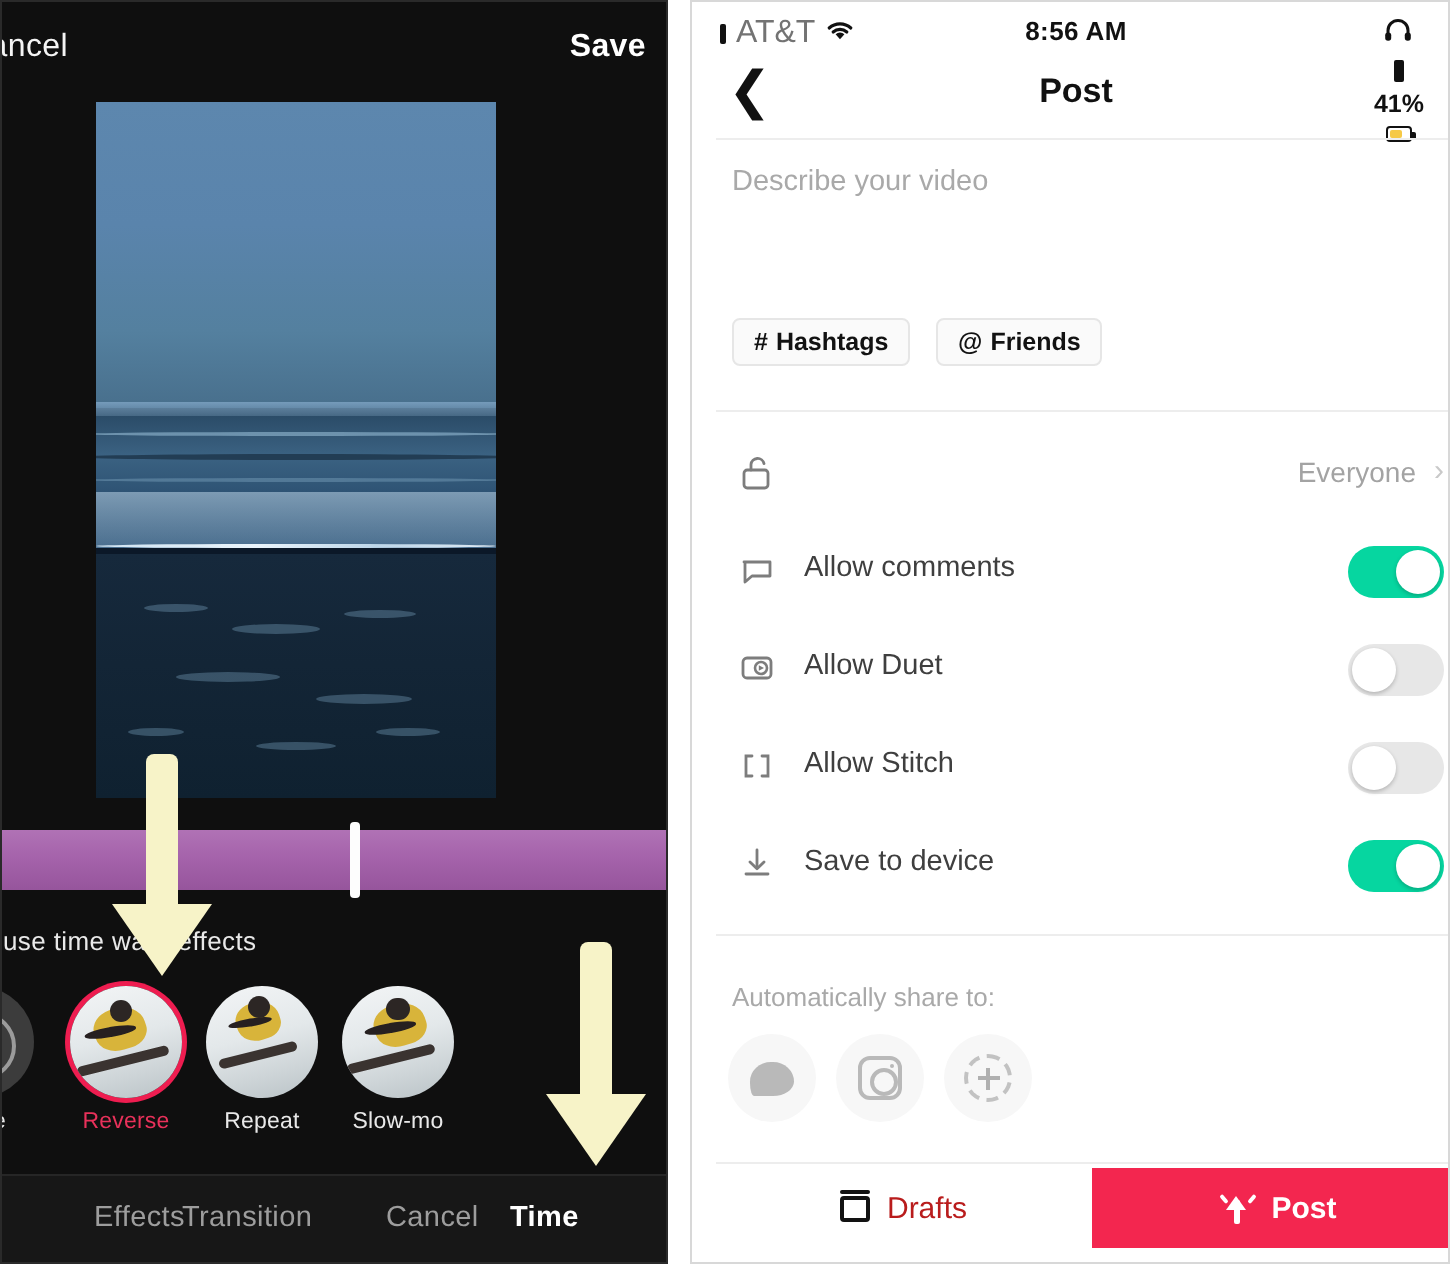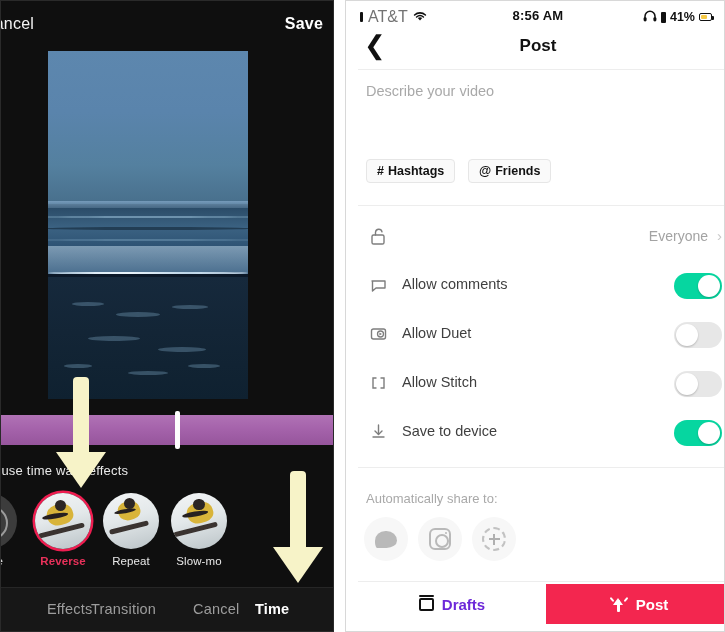--- a/index.html
+++ b/index.html
@@ -105,21 +105,21 @@
     background:#3a3330; border-radius:3px; transform: rotate(-14deg);
   }
   .eff .thumb .helmet {
     position:absolute; left:36%; top:13%; width:20%; height:20%;
     background:#2c2624; border-radius:50%;
   }
   .eff.selected .thumb { box-shadow: 0 0 0 2.5px #ee1d50; }
   .eff .label {
     margin-top:6px; font-size:11.5px; color:#e8e8e8; letter-spacing:.1px;
   }
-  .eff.selected .label { color:#e8315a; font-weight:700;text-align:center; }
+  .eff.selected .label { color:#e8315a; font-weight:400;text-align:center; }
   .eff .none-circle {
     width:56px; height:56px; border-radius:50%; background:#3c3c3c; position:relative;
   }
   .eff .none-circle:before {
     content:""; position:absolute; left:13px; top:13px; width:30px; height:30px;
     border:2px solid #9b9b9b; border-radius:50%;
   }
   .eff .none-circle:after {
     content:""; position:absolute; left:13px; top:27px; width:30px; height:2px;
     background:#9b9b9b; transform: rotate(-45deg);
@@ -156,21 +156,21 @@
     background:#ffffff; border:1px solid #d8d8d8; overflow:hidden;
   }
   #right-inner { position:absolute; left:12px; top:0; width:374px; height:632px; }
 
   #status-bar { position:absolute; left:0; top:6px; width:360px; height:20px; }
   .sb-left { position:absolute; left:2px; top:1px; display:flex; align-items:center; gap:5px; }
   .sb-bars { display:inline-block; width:3px; height:10px; background:#111; border-radius:1px; }
   .sb-carrier { font-size:16px; color:#737373; font-weight:400; }
   .sb-center { position:absolute; left:0; top:1px; width:360px; text-align:center;
                font-size:13px; color:#111; font-weight:700; letter-spacing:.2px; }
-  .sb-right { position:absolute; right:6px; top:1px; display:flex; align-items:center; gap:4px; }
+  .sb-right { position:absolute; right:6px; top:1px; display:flex; align-items:center; gap:4px;flex-direction:column; }
   .sb-pct { font-size:12.5px; color:#111; font-weight:600; }
   .batt {
     width:13px; height:8px; border:1.2px solid #111; border-radius:2px; position:relative;
   }
   .batt:after { content:""; position:absolute; right:-3px; top:2px; width:2px; height:4px; background:#111; border-radius:0 1px 1px 0; }
   .batt .fill { position:absolute; left:1px; top:1px; bottom:1px; width:56%; background:#f6c945; border-radius:1px; }
   .mini-batt { width:5px; height:11px; background:#111; border-radius:1px; }
 
   #nav-bar { position:absolute; left:0; top:30px; width:360px; height:36px; }
   #nav-bar .back {
@@ -264,21 +264,21 @@
   .plus-circle:before { left:9px; top:4.5px; width:2px; height:11px; }
   .plus-circle:after  { left:4.5px; top:9px; width:11px; height:2px; }
 
   #action-bar {
     position:absolute; left:0; bottom:8px; width:374px; height:44px;
     border-top:1px solid #ededed;
   }
   #drafts-btn {
     position:absolute; left:0; top:2px; width:188px; height:40px;
     display:flex; align-items:center; justify-content:center; gap:8px;
-    background:#fff; font-size:15px; font-weight:700; color:#6d28d9;text-align:center;
+    background:#fff; font-size:15px; font-weight:400; color:#b91c1c;text-align:center;
   }
   .drafts-ic {
     width:15px; height:13px; border:2px solid #121212; border-radius:2px; position:relative;
   }
   .drafts-ic:before {
     content:""; position:absolute; left:-2px; top:-5px; width:15px; height:2.5px;
     background:#121212; border-radius:1px;
   }
   #post-btn {
     position:absolute; left:188px; top:2px; width:186px; height:40px;

